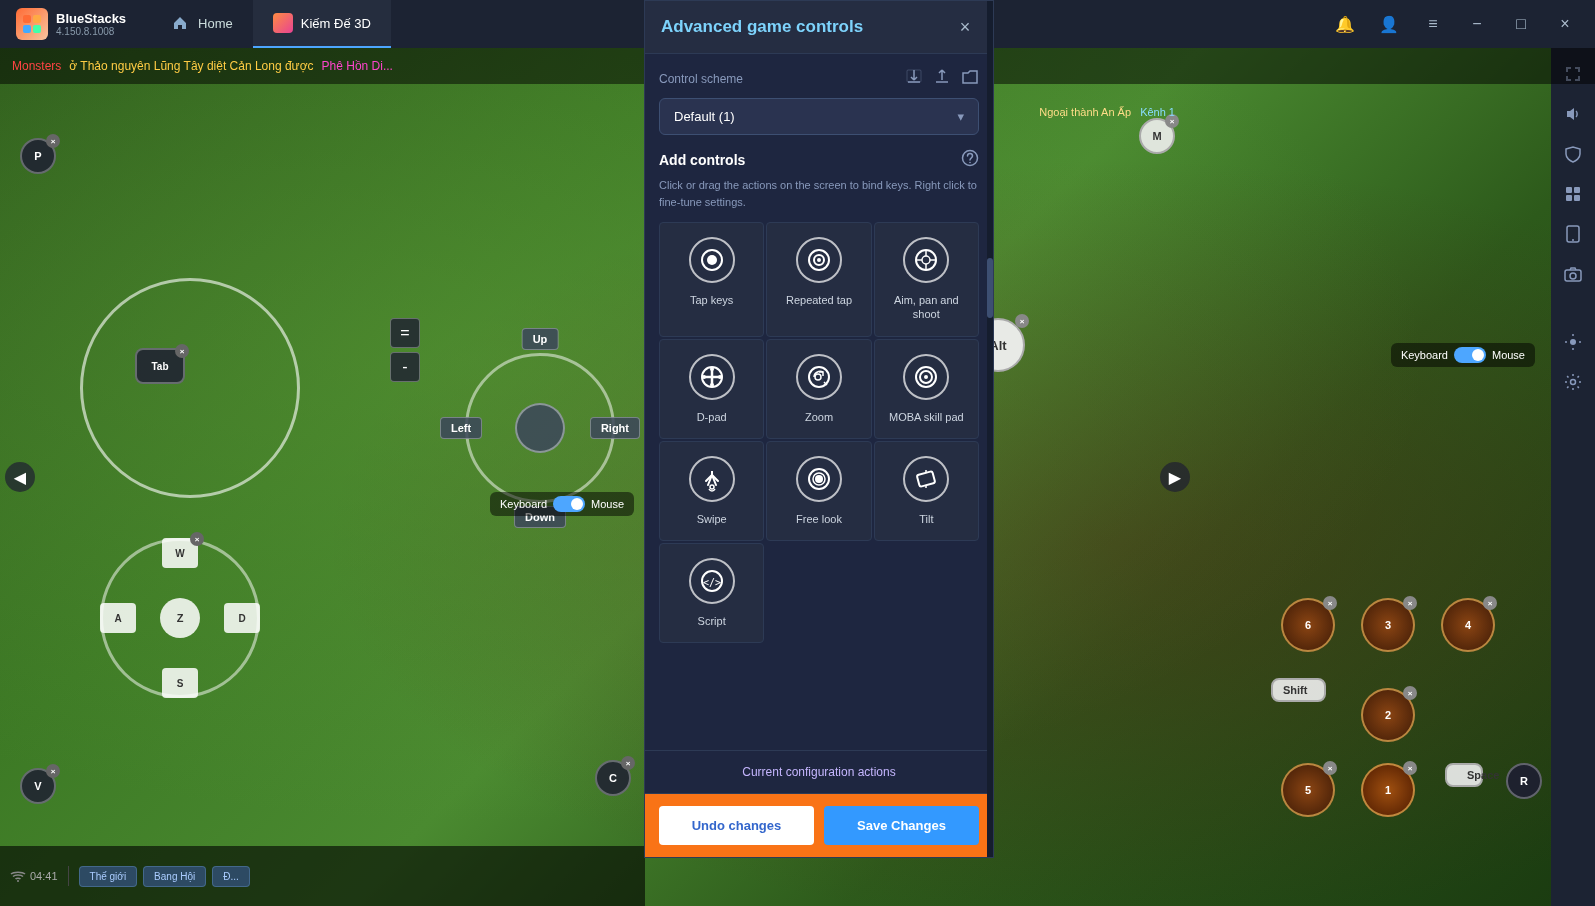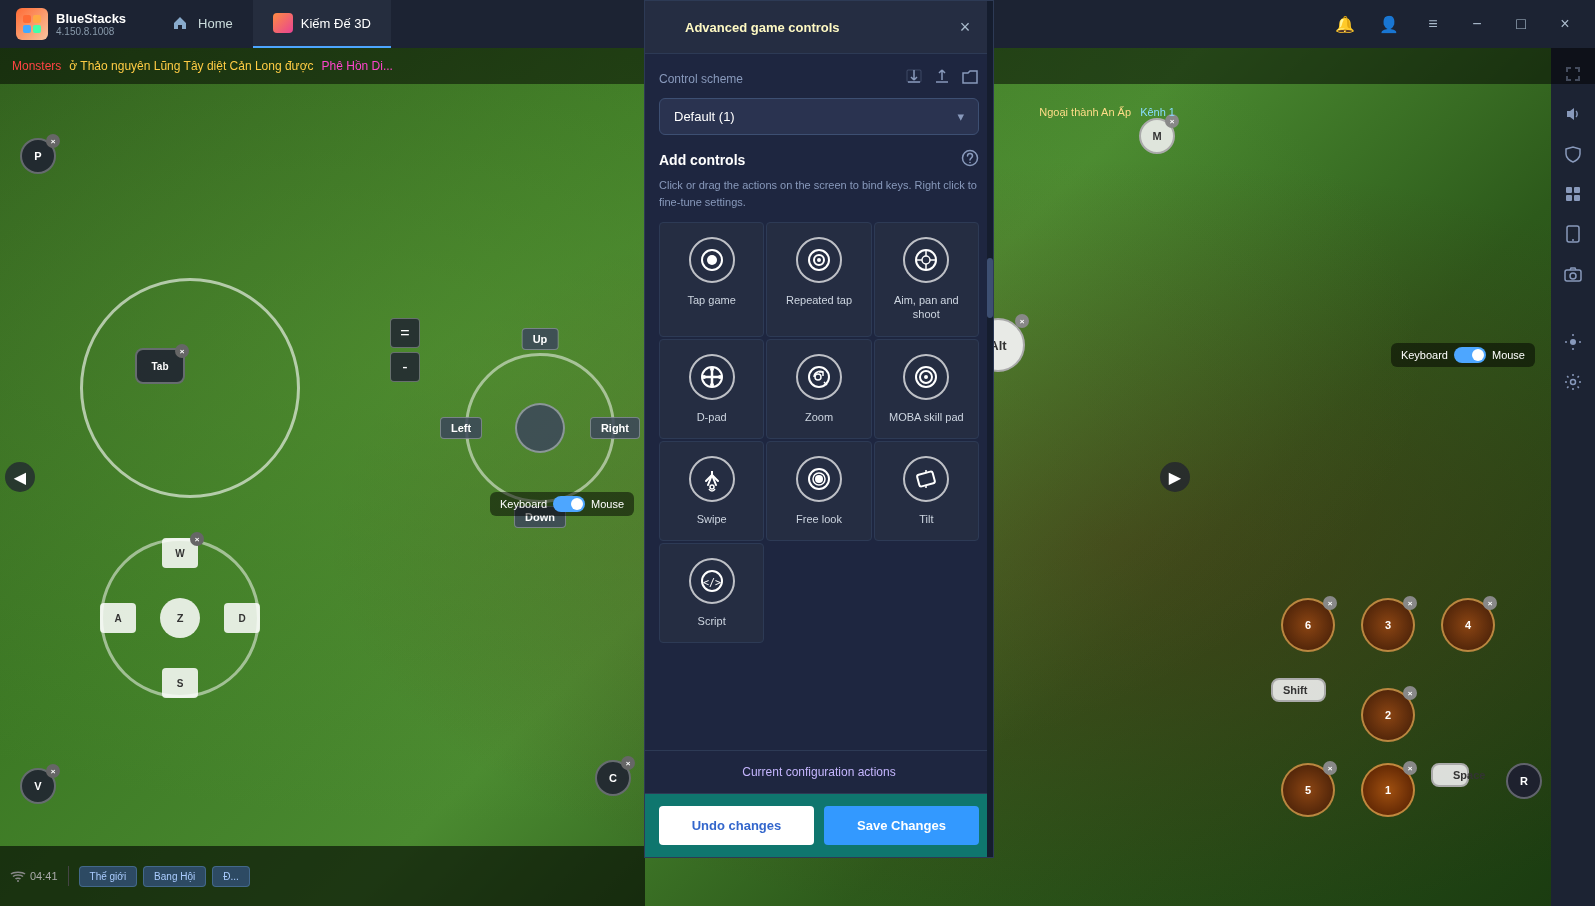--- a/index.html
+++ b/index.html
@@ -270,21 +270,21 @@
     }
 
     .agc-titlebar {
       background: #252d42;
       padding: 14px 16px;
       display: flex; align-items: center; justify-content: space-between;
       border-bottom: 1px solid #2d3a55;
       flex-shrink: 0;
     }
     .agc-title {
-      color: #fef9c3; font-size: 13px; font-weight: 600; margin-left: 24px;
+      color: #7dd3fc; font-size: 17px; font-weight: 600;
     }
     .agc-close {
       color: #aabbcc; cursor: pointer; font-size: 18px;
       width: 24px; height: 24px;
       display: flex; align-items: center; justify-content: center;
     }
 
     .agc-body {
       flex: 1; overflow-y: auto; padding: 14px;
       display: flex; flex-direction: column; gap: 14px;
@@ -352,21 +352,21 @@
       flex-shrink: 0;
       padding: 8px 14px;
       background: #1e2640;
       border-top: 1px solid #2d3a55;
     }
     .cc-label { color: #c4b5fd; font-size: 12px; text-align: center; padding: 6px 0; }
 
     
     .agc-footer {
       padding: 12px 14px;
-      background: #0f766e;
+      background: #f97316;
       border-top: 1px solid #2d3a55;
       display: flex; gap: 10px;
       flex-shrink: 0;
     }
     .btn-undo {
       flex: 1;
       background: white;
       color: #3366cc;
       border: none; border-radius: 4px;
       padding: 12px;
@@ -724,21 +724,21 @@
         </div>
       </div>
 
       <div style="position:absolute; left:100px; top:175px;">
         <div class="skill-btn" style="position:relative; background: radial-gradient(circle, #a05010, #4d1a00);">
           <div class="skill-close">×</div>
           <span>1</span>
         </div>
       </div>
 
-      <div class="space-btn" style="position:absolute; left:170px; top:175px;padding-left:20px;">
+      <div class="space-btn" style="position:absolute; left:184px; top:175px;padding-left:20px;">
         <span>Space</span>
       </div>
 
       <div style="position:absolute; left:245px; top:175px;">
         <div class="key-badge" style="position:relative; background:rgba(30,30,50,0.9);">
           <span>R</span>
         </div>
       </div>
 
     </div>
@@ -832,21 +832,21 @@
 
       <div class="controls-grid">
 
         <div class="ctrl-item">
           <div class="ctrl-icon">
             <svg width="28" height="28" viewBox="0 0 28 28" fill="none">
               <circle cx="14" cy="14" r="10" stroke="white" stroke-width="2"></circle>
               <circle cx="14" cy="14" r="5" fill="white"></circle>
             </svg>
           </div>
-          <span class="ctrl-label">Tap game</span>
+          <span class="ctrl-label">Tap keys</span>
         </div>
 
         <div class="ctrl-item">
           <div class="ctrl-icon">
             <svg width="28" height="28" viewBox="0 0 28 28" fill="none">
               <circle cx="14" cy="14" r="10" stroke="white" stroke-width="2"></circle>
               <circle cx="14" cy="14" r="5" stroke="white" stroke-width="2" fill="none"></circle>
               <circle cx="14" cy="14" r="2" fill="white"></circle>
             </svg>
           </div>

